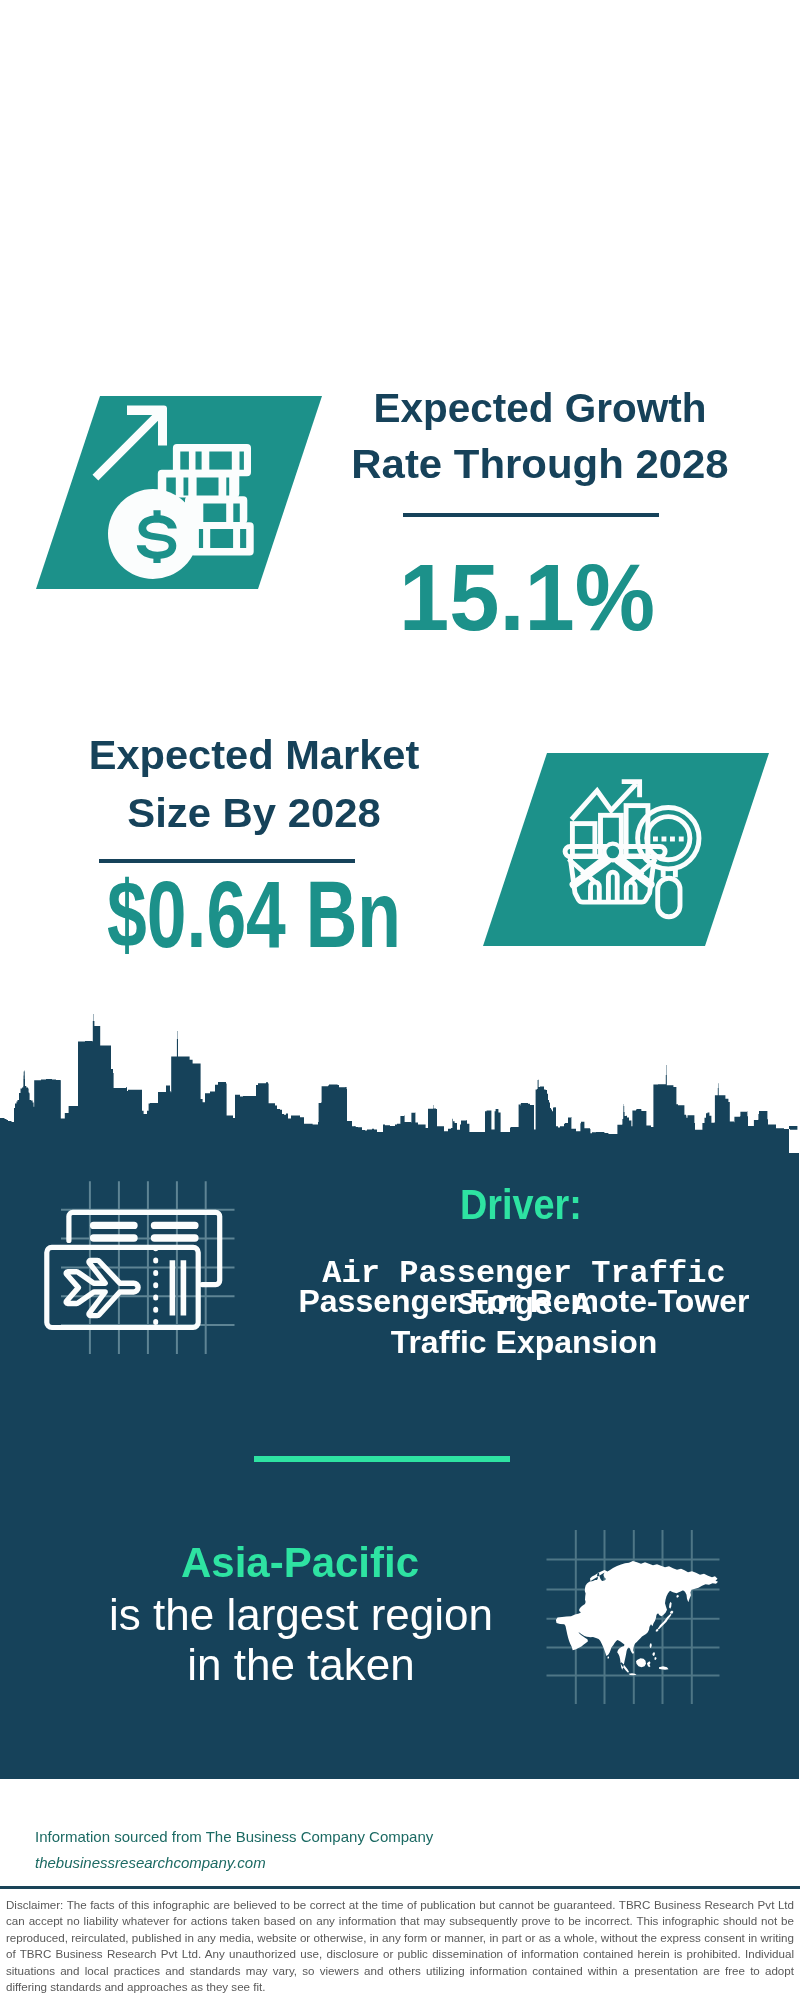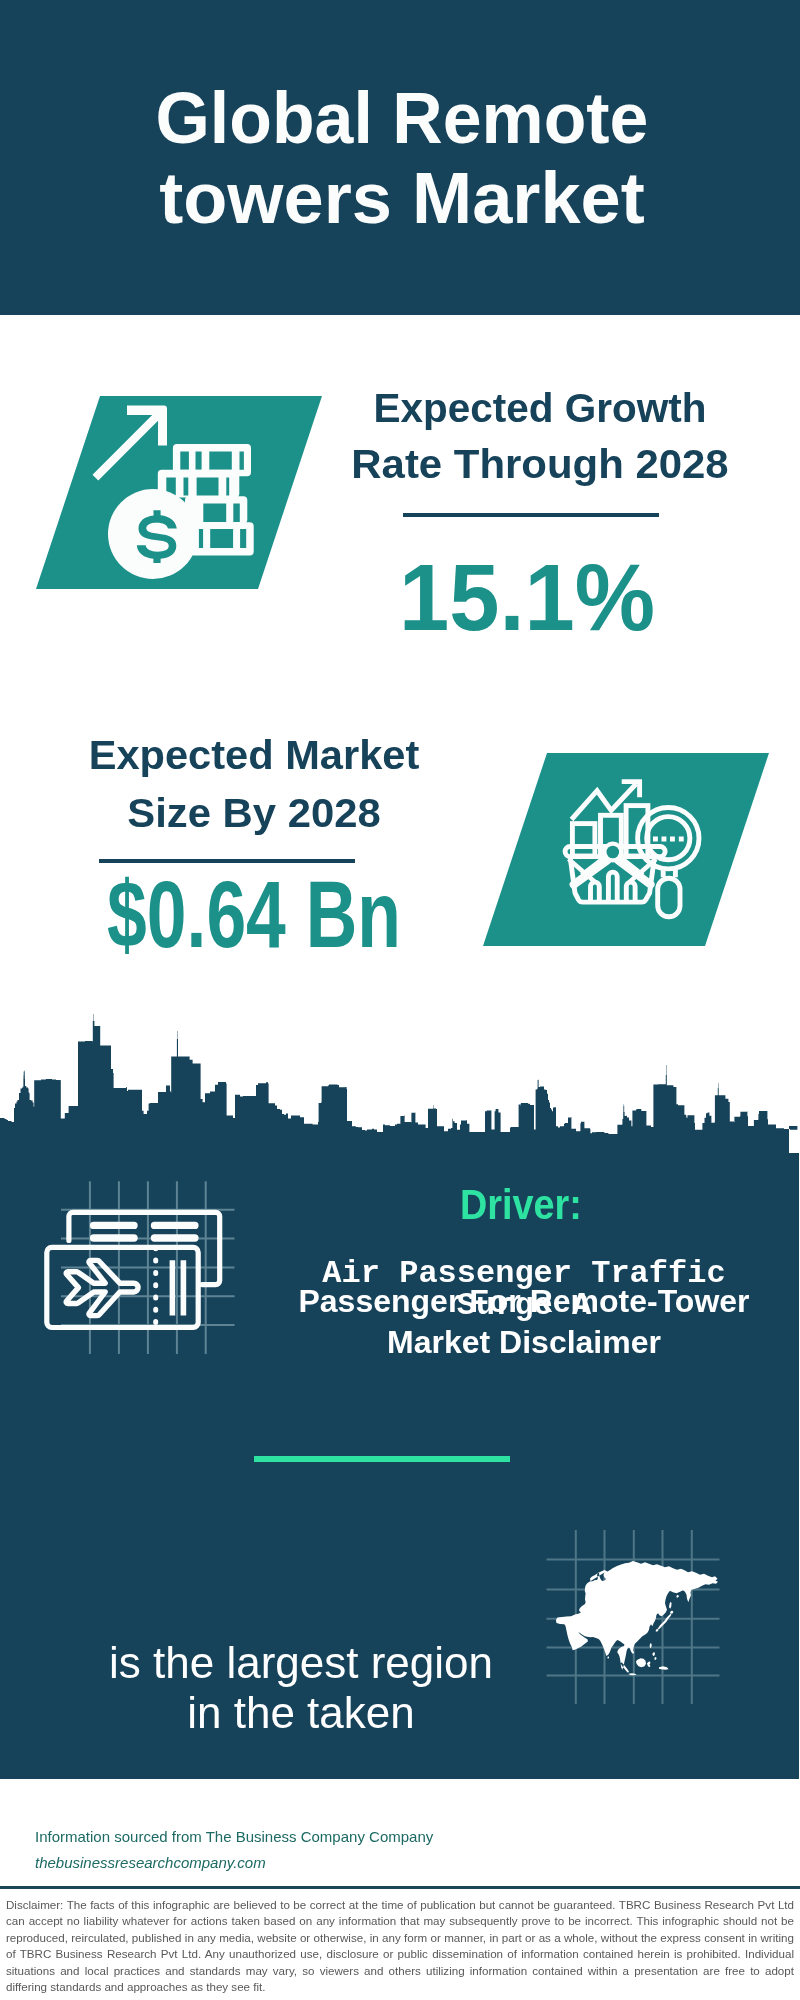--- a/index.html
+++ b/index.html
@@ -28,40 +28,34 @@
   
   .dark{position:absolute;left:0;top:1153px;width:799px;height:626px;background:#16425a;}
   .skyline{position:absolute;left:0;top:1013px;width:800px;height:110px;display:block;}
 
   .driver-label{position:absolute;color:#2ee3a2;font-weight:bold;font-size:42px;line-height:42px;text-align:center;transform:scaleX(0.9);}
   .driver-text{position:absolute;color:#ffffff;font-weight:bold;font-size:32px;text-align:center;}
   .driver-text .tl{position:absolute;left:0;width:100%;height:32px;line-height:32px;}
   .tealrule{position:absolute;height:6px;background:#2ee3a2;}
   .region-name{position:absolute;color:#2ee3a2;font-weight:bold;font-size:42px;line-height:42px;text-align:center;}
   .region-sub{position:absolute;color:#ffffff;font-size:44px;text-align:center;}
-  .region-sub .tl{position:absolute;left:0;width:100%;height:44px;line-height:44px;margin-top:48px;}
+  .region-sub .tl{position:absolute;left:0;width:100%;height:44px;line-height:44px;}
 
   
   .footer{position:absolute;left:0;top:1779px;width:800px;height:221px;background:#ffffff;}
   .src{position:absolute;color:#1c6a63;font-size:15px;}
   .src .sl{position:absolute;left:0;height:18px;line-height:18px;white-space:nowrap;}
   .divider{position:absolute;left:0;width:800px;height:3px;background:#1a4458;}
   .disclaimer{position:absolute;color:#585858;font-size:11.6px;line-height:16.4px;text-align:justify;}
 </style>
 </head>
 <body>
 
 <div class="page">
 
-  <div class="header">
-    <div class="header-title">
-      <div class="l1">Global Remote</div>
-      <div class="l2">towers Market</div>
-    </div>
-  </div>
 
   <div class="white"></div>
 
   <div class="para" style="left:36px;top:396px;width:286px;height:193px;clip-path:polygon(64px 0px,286px 0px,222px 193px,0px 193px);"></div>
   <svg class="icon-svg" style="position:absolute;left:36px;top:396px;width:286px;height:193px;" viewBox="0 0 286 193" fill="none">
     <g fill="#fbfdfd">
 
       <path d="M91 9.5 H128 a3 3 0 0 1 3 3 V49.5 H122 V24.8 L62.3 84.5 L56.5 78.7 L116.2 19 H91 Z"></path>
 
       <path d="M140.9 47.9 H211 a4 4 0 0 1 4 4 V76.3 a4 4 0 0 1 -4 4 H140.9 a4 4 0 0 1 -4 -4 V51.9 a4 4 0 0 1 4 -4 Z
@@ -149,32 +143,33 @@
       <path stroke-width="5" stroke-linecap="round" stroke-dasharray="1 11.3" d="M155.7 1247.8 V1327.1"></path>
       <path stroke-width="5.6" stroke-linecap="butt" d="M172.4 1260.2 V1315.4 M183.4 1260.2 V1315.4"></path>
     </g>
     <path stroke="#fbfdfd" stroke-width="5.4" stroke-linejoin="round" stroke-linecap="round" fill="none" d="M66.6 1274.2 L78.4 1287.6 L66.6 1301 a1.5 1.5 0 0 0 1.1 2.5 H76.5 a2.6 2.6 0 0 0 1.9 -0.8 L93.8 1292 H105.2 L89.3 1313.2 a1.5 1.5 0 0 0 1.2 2.4 H97.3 a2.6 2.6 0 0 0 2.1 -1.1 L119.8 1292 H133.7 a4.4 4.4 0 0 0 0 -8.8 H119.8 L99.4 1261.5 a2.6 2.6 0 0 0 -2.1 -1.1 H90.5 a1.5 1.5 0 0 0 -1.2 2.4 L105.2 1283.2 H93.8 L78.4 1272.5 a2.6 2.6 0 0 0 -1.9 -0.8 H67.7 a1.5 1.5 0 0 0 -1.1 2.5 Z"></path>
   </svg>
 
   <div class="driver-label" style="left:321px;top:1184px;width:400px;">Driver:</div>
   <div class="driver-text" style="left:284px;top:1245px;width:480px;">
     <div class="tl" style="top:13px;font-family:Liberation Mono, monospace;">Air Passenger Traffic Surge A</div>
     <div class="tl" style="top:40.4px;">Passenger For Remote-Tower</div>
-    <div class="tl" style="top:80.8px;">Market Disclaimer</div>
+    <div class="tl" style="top:80.8px;">Traffic Expansion</div>
   </div>
   <div class="tealrule" style="left:254px;top:1456px;width:256px;"></div>
 
   <svg class="icon-svg" style="position:absolute;left:540px;top:1520px;width:190px;height:190px;" viewBox="540 1520 190 190" fill="none">
     <g stroke="#4e7686" stroke-width="2">
       <path d="M575.8 1530 V1704 M604.5 1530 V1704 M633.8 1530 V1704 M662.5 1530 V1704 M691.8 1530 V1704"></path>
       <path d="M546.5 1559.5 H719.5 M546.5 1589.5 H719.5 M546.5 1618.8 H719.5 M546.5 1647.5 H719.5 M546.5 1675.5 H719.5"></path>
     </g>
     <path fill="#ffffff" fill-rule="evenodd" d="M604.5 1572.5 L603.5 1575.0 L604.5 1577.5 L606.0 1579.0 L604.5 1580.5 L602.0 1581.0 L600.5 1579.0 L599.5 1576.5 L599.0 1573.0 L597.8 1572.8 L597.0 1575.5 L598.0 1578.0 L597.0 1580.0 L595.0 1580.0 L593.0 1581.0 L590.5 1581.5 L590.0 1578.5 L592.0 1576.5 L595.0 1575.0 L598.0 1573.0 L601.0 1571.5 L604.5 1570.0 L607.5 1571.5 L610.0 1570.0 L613.0 1568.0 L617.0 1566.0 L621.0 1564.5 L625.0 1563.2 L629.0 1562.8 L632.8 1561.0 L637.0 1562.2 L641.0 1563.8 L645.0 1562.2 L649.0 1563.8 L653.0 1565.2 L657.0 1564.2 L661.0 1565.8 L665.0 1567.2 L669.0 1566.2 L673.0 1568.2 L677.0 1569.8 L681.0 1568.8 L684.5 1570.2 L688.0 1572.2 L692.0 1571.2 L696.0 1572.8 L700.0 1574.8 L704.0 1573.8 L708.0 1575.8 L712.0 1577.2 L715.0 1576.2 L717.5 1578.8 L715.5 1580.8 L718.0 1581.8 L716.0 1583.8 L712.5 1583.2 L709.0 1584.8 L705.5 1584.2 L702.0 1585.8 L698.5 1587.8 L695.0 1588.8 L691.5 1589.8 L690.5 1592.2 L691.0 1595.2 L689.5 1598.8 L688.3 1602.2 L687.0 1598.8 L686.5 1594.8 L685.0 1591.8 L683.0 1590.2 L680.0 1591.8 L676.5 1593.2 L673.0 1592.2 L670.0 1590.8 L668.0 1593.2 L666.5 1596.2 L665.5 1599.8 L665.0 1603.2 L666.0 1606.8 L667.0 1609.8 L665.5 1612.8 L663.5 1614.8 L661.5 1616.2 L659.5 1615.2 L658.0 1613.2 L656.5 1614.8 L656.0 1617.8 L655.0 1620.8 L653.5 1623.2 L652.5 1626.2 L651.0 1624.2 L649.5 1626.8 L649.0 1629.8 L647.8 1632.2 L646.0 1634.0 L644.0 1635.2 L642.0 1636.6 L640.2 1638.4 L638.4 1640.2 L636.8 1642.0 L635.3 1643.3 L634.2 1645.0 L633.6 1647.6 L633.0 1650.2 L634.1 1652.4 L633.0 1654.1 L631.6 1652.6 L630.6 1650.4 L630.0 1648.4 L628.8 1647.6 L627.4 1648.8 L626.6 1651.0 L626.2 1653.6 L625.6 1656.4 L625.0 1659.2 L624.4 1662.0 L623.8 1664.8 L623.2 1667.6 L622.2 1669.8 L621.2 1667.2 L620.8 1664.4 L620.4 1661.6 L620.0 1658.8 L619.4 1656.2 L618.4 1654.0 L617.2 1652.2 L618.0 1650.0 L619.6 1648.2 L621.4 1647.0 L623.2 1646.2 L624.0 1646.3 L624.4 1644.4 L622.4 1643.0 L620.4 1641.6 L618.6 1640.4 L617.3 1639.9 L616.0 1641.2 L614.6 1643.0 L613.4 1645.0 L612.2 1646.6 L611.3 1647.8 L610.6 1650.0 L609.6 1652.4 L608.4 1654.4 L606.4 1656.0 L605.4 1653.0 L604.2 1649.6 L603.0 1646.4 L601.6 1643.4 L600.2 1640.8 L598.6 1639.0 L596.0 1638.0 L593.0 1636.9 L590.0 1637.3 L589.2 1637.1 L586.8 1636.8 L584.4 1635.9 L582.0 1634.4 L579.9 1632.9 L578.4 1632.0 L579.6 1633.8 L581.4 1635.3 L583.2 1636.5 L585.3 1638.0 L587.4 1639.2 L588.0 1641.3 L586.2 1642.8 L583.8 1644.6 L581.4 1646.4 L578.4 1647.9 L575.4 1649.4 L572.7 1650.3 L571.8 1647.0 L570.3 1644.0 L569.1 1641.0 L568.2 1638.0 L567.3 1634.4 L566.4 1630.2 L565.5 1626.0 L564.3 1624.2 L560.0 1624.0 L556.5 1623.0 L555.9 1620.0 L557.5 1617.6 L562.0 1617.0 L566.5 1616.6 L571.0 1616.2 L575.0 1614.5 L579.0 1613.6 L581.0 1612.2 L579.6 1611.6 L579.0 1610.0 L580.0 1608.0 L582.0 1606.0 L585.0 1604.0 L585.6 1602.0 L585.0 1599.6 L585.2 1596.6 L585.6 1593.6 L584.8 1591.0 L585.0 1588.0 L585.6 1585.6 L587.0 1583.6 L588.6 1582.2 Z M658.0 1628.2 L660.0 1625.2 L662.0 1623.2 L664.0 1621.2 L665.5 1619.2 L667.0 1617.2 L669.0 1615.2 L670.5 1613.8 L671.5 1614.8 L670.0 1616.8 L668.0 1619.2 L666.5 1621.8 L664.5 1623.8 L662.5 1625.8 L660.5 1627.8 L659.0 1629.2 L657.5 1629.2 Z M670.3 1611.8 L672.0 1610.4 L673.4 1611.8 L672.6 1613.4 L671.0 1613.8 L670.0 1613.0 Z M656.0 1629.8 L657.5 1628.8 L658.5 1630.2 L657.0 1631.8 L655.6 1631.2 Z M669.5 1603.8 L670.6 1601.8 L671.6 1603.2 L671.2 1606.8 L670.2 1608.8 L669.0 1607.2 Z M650.0 1644.0 L651.0 1643.0 L651.8 1645.0 L651.2 1647.6 L650.2 1648.0 L649.6 1646.0 Z M652.8 1653.0 L654.2 1652.0 L655.0 1653.6 L654.5 1655.6 L653.2 1656.0 L652.4 1654.6 Z M654.6 1657.6 L656.0 1657.0 L656.6 1658.6 L655.6 1660.0 L654.4 1659.6 Z M637.5 1659.8 L640.5 1658.2 L643.5 1658.8 L645.5 1660.8 L646.0 1663.8 L644.5 1666.2 L641.5 1667.2 L638.5 1666.2 L636.5 1663.8 L636.0 1661.2 Z M621.5 1662.2 L623.5 1664.2 L625.5 1666.8 L627.5 1669.2 L629.0 1671.8 L628.0 1672.8 L626.0 1670.8 L624.0 1668.2 L622.0 1665.8 L620.5 1663.2 Z M628.5 1673.8 L632.0 1673.2 L635.0 1673.8 L636.5 1674.8 L633.5 1675.2 L630.0 1675.0 Z M648.0 1662.2 L649.5 1661.2 L650.5 1662.8 L649.5 1664.8 L650.5 1666.2 L649.0 1667.2 L647.5 1665.2 L647.0 1663.2 Z M607.6 1656.8 L608.6 1656.2 L609.1 1657.8 L608.3 1658.8 L607.4 1658.2 Z M676.5 1595.8 L678.0 1594.8 L679.0 1596.2 L677.5 1597.8 L676.5 1597.2 Z M659.0 1667.2 L663.0 1666.2 L667.0 1667.2 L668.5 1669.2 L665.0 1669.8 L661.0 1669.2 L659.0 1668.8 Z"></path>
   </svg>
 
+  <div class="region-name" style="left:80px;top:1542px;width:440px;">Asia-Pacific</div>
   <div class="region-sub" style="left:81px;top:1593px;width:440px;">
     <div class="tl" style="top:0px;">is the largest region</div>
     <div class="tl" style="top:50.2px;">in the taken</div>
   </div>
 
   <div class="footer"></div>
   <div class="src" style="left:35px;top:1828px;width:440px;">
     <div class="sl" style="top:0px;">Information sourced from The Business Company Company</div>
     <div class="sl" style="top:26px;font-style:italic;">thebusinessresearchcompany.com</div>
   </div>

